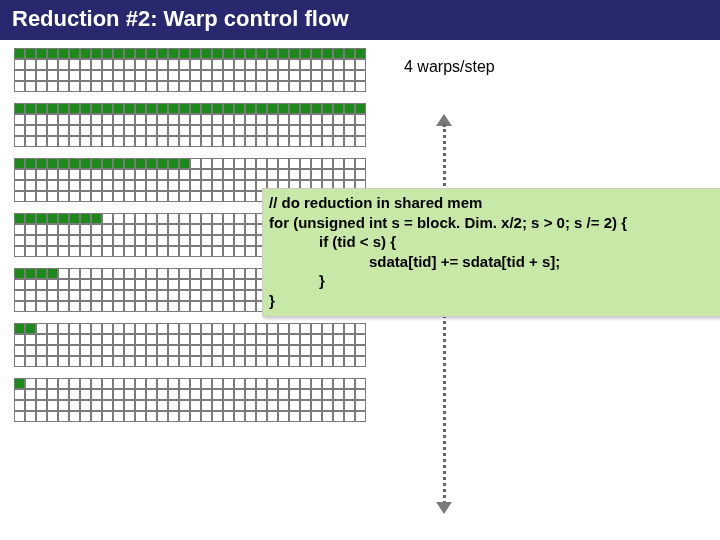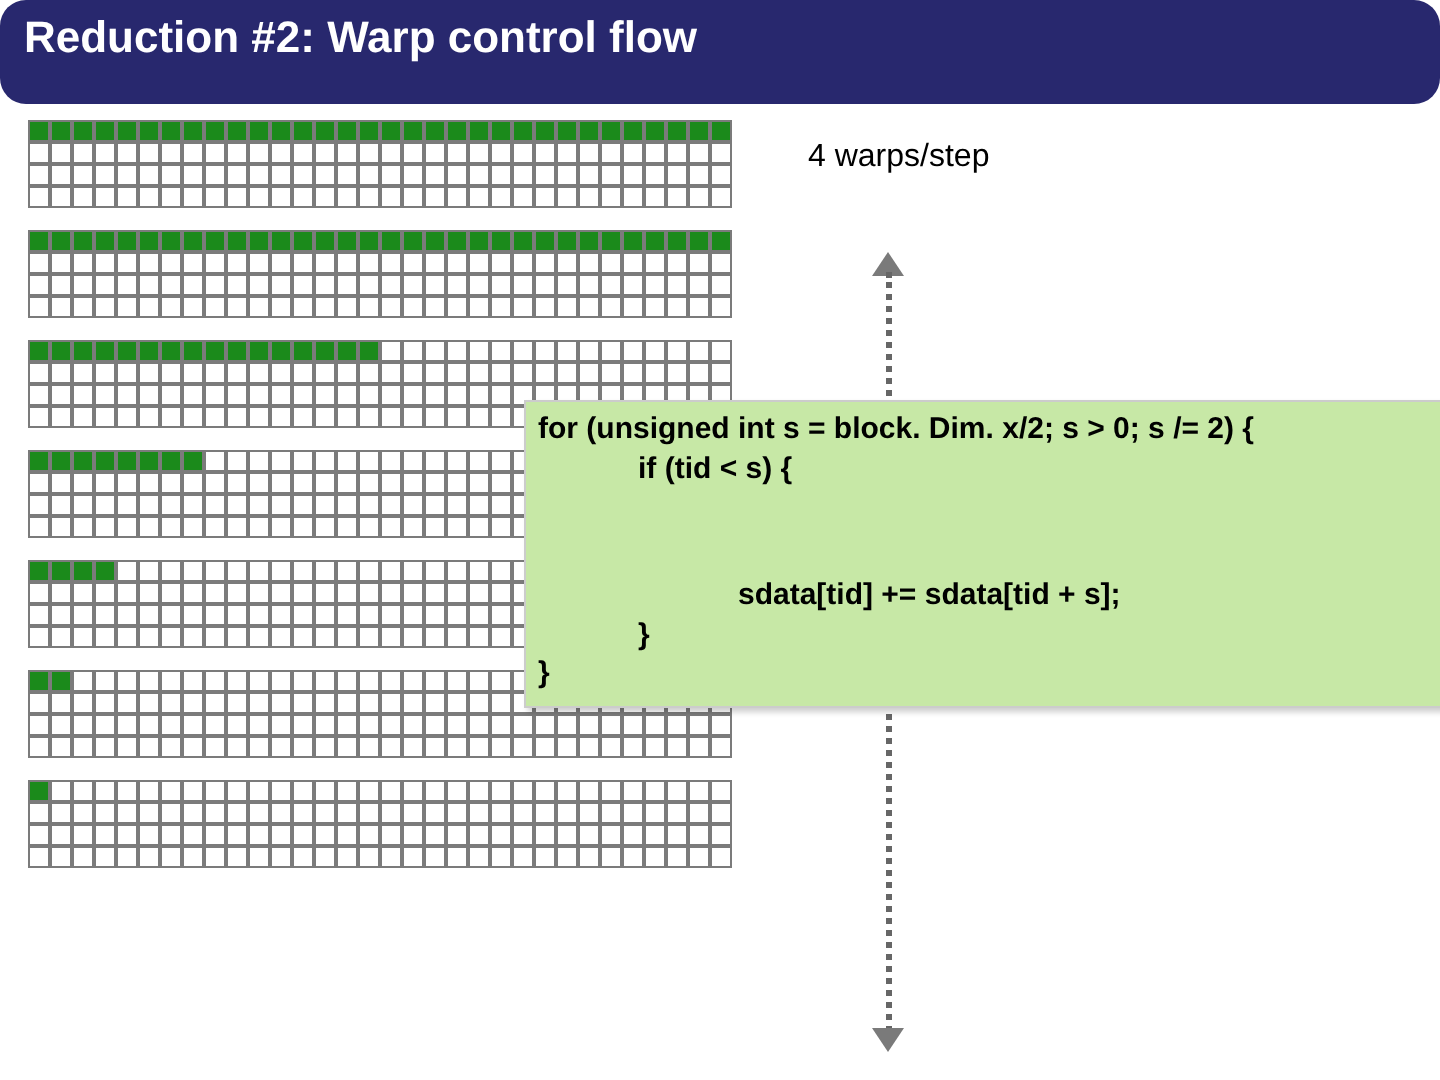--- a/index.html
+++ b/index.html
@@ -9,24 +9,23 @@
     height: 540px;
     background: #ffffff;
     font-family: "Segoe UI", Tahoma, Arial, sans-serif;
     overflow: hidden;
   }
   .title-bar {
     background: #28286e;
     color: #ffffff;
     font-weight: bold;
     font-size: 22px;
-    padding: 6px 12px 20px 12px;
+    padding: 6px 12px 8px 12px;
     box-sizing: border-box;
     text-align: left;
-    border-radius: 13px;
   }
   .content {
     position: relative;
     padding: 8px 0 0 14px;
   }
   .block-area {
     position: relative;
   }
   .block {
     display: flex;
@@ -100,21 +99,21 @@
     font-family: Arial, sans-serif;
     font-size: 15px;
     font-weight: bold;
     color: #000;
     line-height: 1.3;
     padding: 4px 6px 6px 6px;
     z-index: 5;
   }
   .code-line { white-space: pre; }
   .code-line.i1 { padding-left: 50px; }
-  .code-line.i2 { padding-left: 100px; margin-top: 44px; }
+  .code-line.i2 { padding-left: 100px; }
 </style>
 </head>
 <body>
 
 <div class="title-bar">Reduction #2: Warp control flow</div>
 
 <div class="content">
 
   <div class="block-area" id="block-area">
       <div class="block">
@@ -1087,20 +1086,21 @@
 
   <div class="right-label">4 warps/step</div>
 
   <div class="arrow">
     <div class="head-up"></div>
     <div class="shaft"></div>
     <div class="head-down"></div>
   </div>
 
   <div class="code-box">
+    <div class="code-line">// do reduction in shared mem</div>
     <div class="code-line">for (unsigned int s = block. Dim. x/2; s &gt; 0; s /= 2) {</div>
     <div class="code-line i1">if (tid &lt; s) {</div>
     <div class="code-line i2">sdata[tid] += sdata[tid + s];</div>
     <div class="code-line i1">}</div>
     <div class="code-line">}</div>
   </div>
 
 </div>
 
 </body></html>

